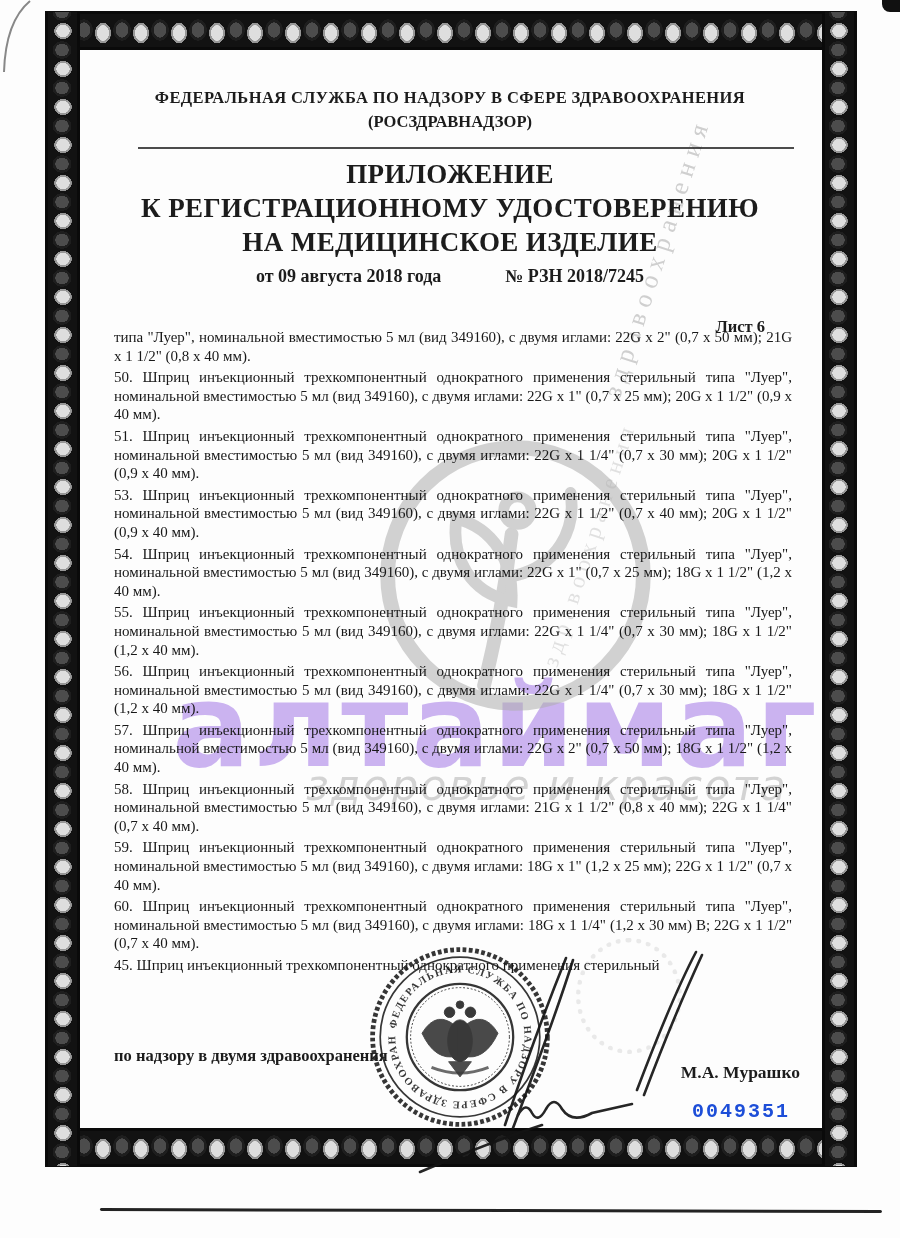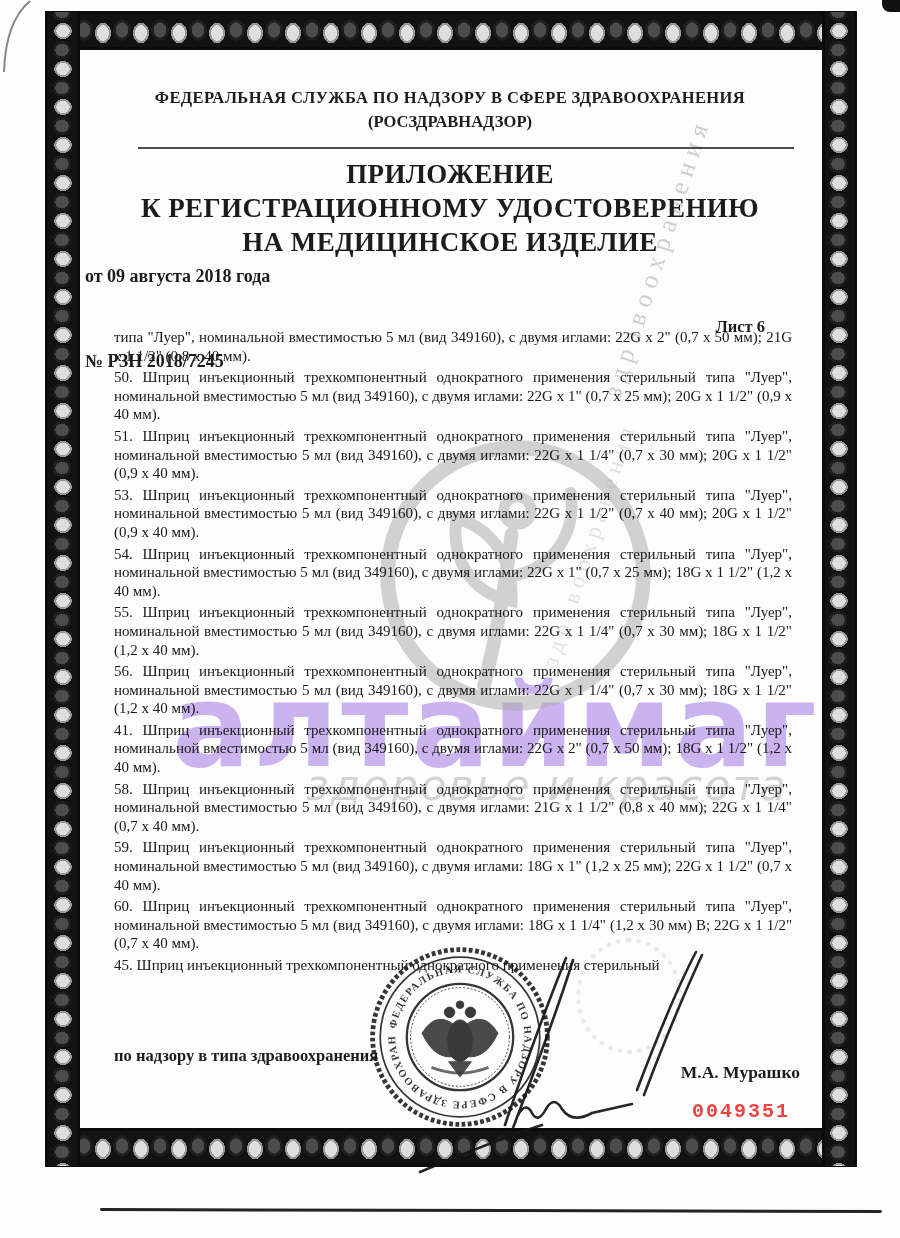--- a/index.html
+++ b/index.html
@@ -43,37 +43,37 @@
   
   .content{position:absolute;inset:0;z-index:2;}
   .org-header{position:absolute;left:85px;top:88px;width:730px;text-align:center;
               font-weight:bold;font-size:16.5px;letter-spacing:.4px;}
   .org-sub{position:absolute;left:85px;top:112px;width:730px;text-align:center;
               font-weight:bold;font-size:16.5px;}
   .rule{position:absolute;left:138px;top:147px;width:656px;height:2px;background:#2d2d2d;opacity:.85;}
   .doc-title{position:absolute;left:85px;top:157px;width:730px;text-align:center;
              font-weight:bold;font-size:27px;line-height:34px;letter-spacing:.4px;}
   .date-row{position:absolute;left:85px;top:266px;width:730px;display:flex;
-            justify-content:center;gap:64px;font-weight:bold;font-size:18px;flex-direction:column;}
+            justify-content:center;gap:64px;font-weight:bold;font-size:18px;}
   .sheet-label{position:absolute;left:85px;top:299px;width:680px;text-align:right;
             font-weight:bold;font-size:16.5px;margin-top:18px;}
 
   
   .body-text{position:absolute;left:114px;top:328px;width:678px;font-size:15px;
              line-height:18.6px;color:#181818;}
   .body-text p{margin:0 0 3px 0;text-align:justify;}
 
   
   .sig-title{position:absolute;left:114px;top:1042px;width:430px;font-weight:bold;
              font-size:16.5px;line-height:27px;}
   .sig-name{position:absolute;left:620px;top:1062px;width:180px;text-align:right;
              font-weight:bold;font-size:17.5px;}
   .serial{position:absolute;left:630px;top:1100px;width:160px;text-align:right;
              font-family:"Liberation Mono", monospace;font-weight:bold;font-size:20px;
-             letter-spacing:2px;color:#ef4444;}
+             letter-spacing:2px;color:#1d4ed8;}
 
   
   .overlay{position:absolute;z-index:3;pointer-events:none;}
   .stamp{left:362px;top:942px;width:196px;height:190px;opacity:.88;}
   .signature{left:390px;top:928px;width:420px;height:252px;opacity:.92;}
 
   
   .artifact-corner{position:absolute;left:0;top:0;width:40px;height:80px;z-index:0;}
   .corner-mark{position:absolute;right:0;top:0;width:18px;height:12px;background:#111;
                border-bottom-left-radius:8px;z-index:4;}
@@ -132,29 +132,29 @@
     <div class="sheet-label">Лист 6</div>
 
     <div class="body-text">
       <p>типа "Луер", номинальной вместимостью 5 мл (вид 349160), с двумя иглами: 22G x 2" (0,7 x 50 мм); 21G x 1 1/2" (0,8 x 40 мм).</p>
       <p><span>50.</span> <span>Шприц инъекционный трехкомпонентный однократного применения стерильный типа "Луер", номинальной вместимостью 5 мл (вид 349160), с двумя иглами: 22G x 1" (0,7 x 25 мм); 20G x 1 1/2" (0,9 x 40 мм).</span></p>
       <p><span>51.</span> <span>Шприц инъекционный трехкомпонентный однократного применения стерильный типа "Луер", номинальной вместимостью 5 мл (вид 349160), с двумя иглами: 22G x 1 1/4" (0,7 x 30 мм); 20G x 1 1/2" (0,9 x 40 мм).</span></p>
       <p><span>53.</span> <span>Шприц инъекционный трехкомпонентный однократного применения стерильный типа "Луер", номинальной вместимостью 5 мл (вид 349160), с двумя иглами: 22G x 1 1/2" (0,7 x 40 мм); 20G x 1 1/2" (0,9 x 40 мм).</span></p>
       <p><span>54.</span> <span>Шприц инъекционный трехкомпонентный однократного применения стерильный типа "Луер", номинальной вместимостью 5 мл (вид 349160), с двумя иглами: 22G x 1" (0,7 x 25 мм); 18G x 1 1/2" (1,2 x 40 мм).</span></p>
       <p><span>55.</span> <span>Шприц инъекционный трехкомпонентный однократного применения стерильный типа "Луер", номинальной вместимостью 5 мл (вид 349160), с двумя иглами: 22G x 1 1/4" (0,7 x 30 мм); 18G x 1 1/2" (1,2 x 40 мм).</span></p>
       <p><span>56.</span> <span>Шприц инъекционный трехкомпонентный однократного применения стерильный типа "Луер", номинальной вместимостью 5 мл (вид 349160), с двумя иглами: 22G x 1 1/4" (0,7 x 30 мм); 18G x 1 1/2" (1,2 x 40 мм).</span></p>
-      <p><span>41.</span> <span>Шприц инъекционный трехкомпонентный однократного применения стерильный типа "Луер", номинальной вместимостью 5 мл (вид 349160), с двумя иглами: 22G x 2" (0,7 x 50 мм); 18G x 1 1/2" (1,2 x 40 мм).</span></p>
+      <p><span>57.</span> <span>Шприц инъекционный трехкомпонентный однократного применения стерильный типа "Луер", номинальной вместимостью 5 мл (вид 349160), с двумя иглами: 22G x 2" (0,7 x 50 мм); 18G x 1 1/2" (1,2 x 40 мм).</span></p>
       <p><span>58.</span> <span>Шприц инъекционный трехкомпонентный однократного применения стерильный типа "Луер", номинальной вместимостью 5 мл (вид 349160), с двумя иглами: 21G x 1 1/2" (0,8 x 40 мм); 22G x 1 1/4" (0,7 x 40 мм).</span></p>
       <p><span>59.</span> <span>Шприц инъекционный трехкомпонентный однократного применения стерильный типа "Луер", номинальной вместимостью 5 мл (вид 349160), с двумя иглами: 18G x 1" (1,2 x 25 мм); 22G x 1 1/2" (0,7 x 40 мм).</span></p>
       <p><span>60.</span> <span>Шприц инъекционный трехкомпонентный однократного применения стерильный типа "Луер", номинальной вместимостью 5 мл (вид 349160), с двумя иглами: 18G x 1 1/4" (1,2 x 30 мм) В; 22G x 1 1/2" (0,7 x 40 мм).</span></p>
       <p><span>45.</span> <span>Шприц инъекционный трехкомпонентный однократного применения стерильный</span></p>
     </div>
 
     <div class="sig-title">
-      <div>по надзору в типа здравоохранения</div>
+      <div>по надзору в двумя здравоохранения</div>
     </div>
     <div class="sig-name">М.А. Мурашко</div>
     <div class="serial">0049351</div>
   </div>
 
   <svg class="overlay stamp" viewBox="0 0 200 200">
     <defs>
       <path id="ringPath" d="M100,100 m-68,0 a68,68 0 1,1 136,0 a68,68 0 1,1 -136,0"></path>
     </defs>
     <circle cx="100" cy="100" r="92" fill="none" stroke="#1b1b1b" stroke-width="5" stroke-dasharray="4 2.6"></circle>

